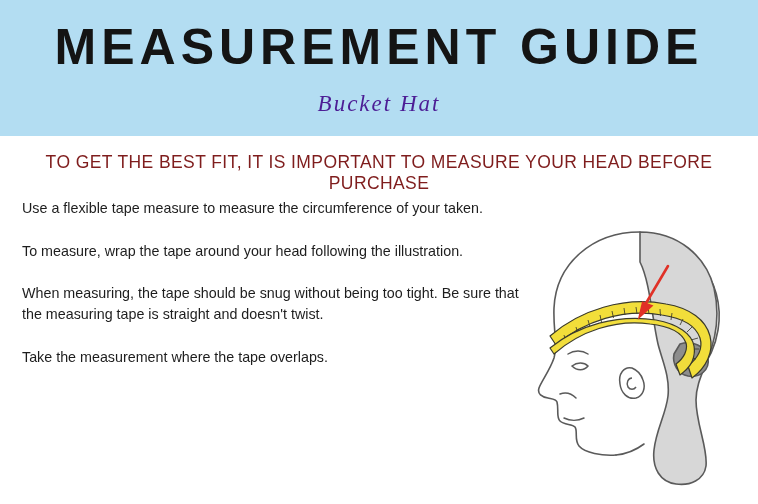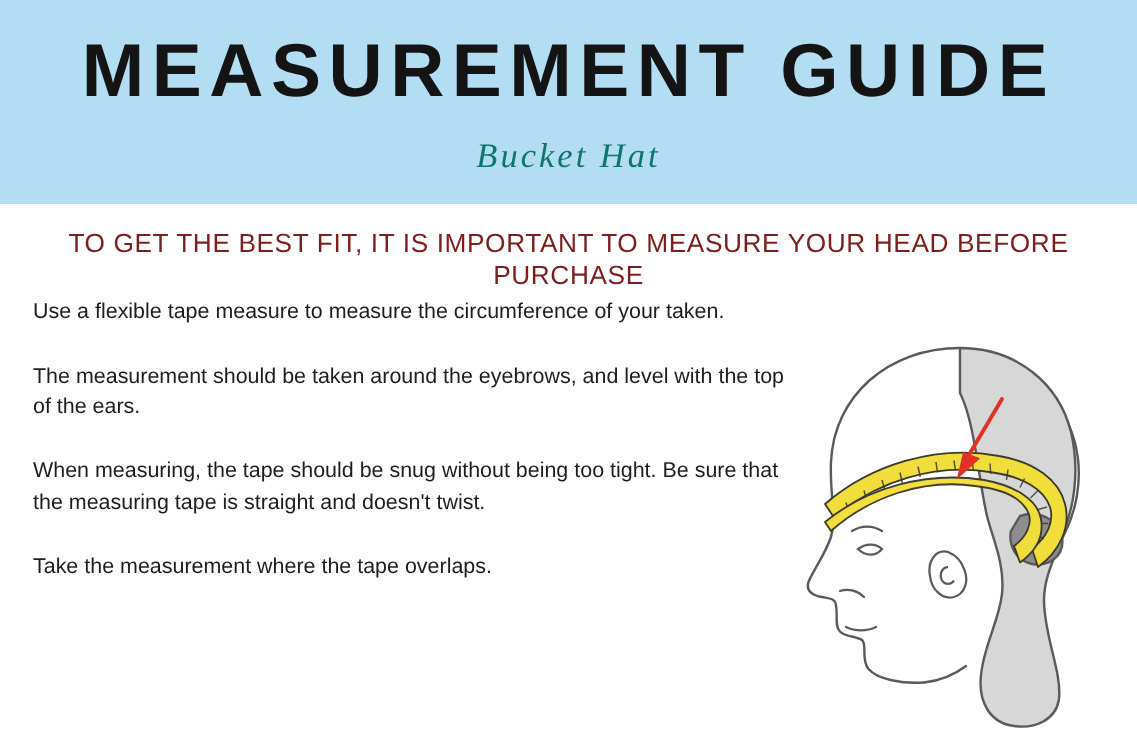--- a/index.html
+++ b/index.html
@@ -46,21 +46,21 @@
   .banner-subtitle {
     position: absolute;
     left: 0;
     top: 92px;
     width: 758px;
     text-align: center;
     font-family: "Liberation Serif", serif;
     font-style: italic;
     font-size: 23px;
     letter-spacing: 2px;
-    color: #0f766e;
+    color: #4c1d95;
     line-height: 1;
   }
 
   
   .intro {
     position: absolute;
     left: 0;
     top: 152px;
     width: 758px;
     text-align: center;
@@ -108,21 +108,21 @@
 
   <div class="banner">
     <div class="banner-title">MEASUREMENT GUIDE</div>
     <div class="banner-subtitle">Bucket Hat</div>
   </div>
 
   <div class="intro">TO GET THE BEST FIT, IT IS IMPORTANT TO MEASURE YOUR HEAD BEFORE PURCHASE</div>
 
   <div class="body-copy">
     <p>Use a flexible tape measure to measure the circumference of your taken.</p>
-    <p>The measurement should be taken around the eyebrows, and level with the top of the ears.</p>
+    <p>To measure, wrap the tape around your head following the illustration.</p>
     <p>When measuring, the tape should be snug without being too tight. Be sure that the measuring tape is straight and doesn't twist.</p>
     <p>Take the measurement where the tape overlaps.</p>
   </div>
 
   <div class="illustration">
     <svg width="230" height="270" viewBox="0 0 230 270" xmlns="http://www.w3.org/2000/svg">
       <g fill="none" stroke="#5a5a5a" stroke-width="1.6" stroke-linecap="round" stroke-linejoin="round">
 
         <path d="M120 14 C 72 14, 36 46, 34 90 C 33 112, 38 126, 34 140 C 30 152, 21 164, 19 170
                  C 17 176, 22 179, 28 180 C 33 181, 36 181, 37 184

